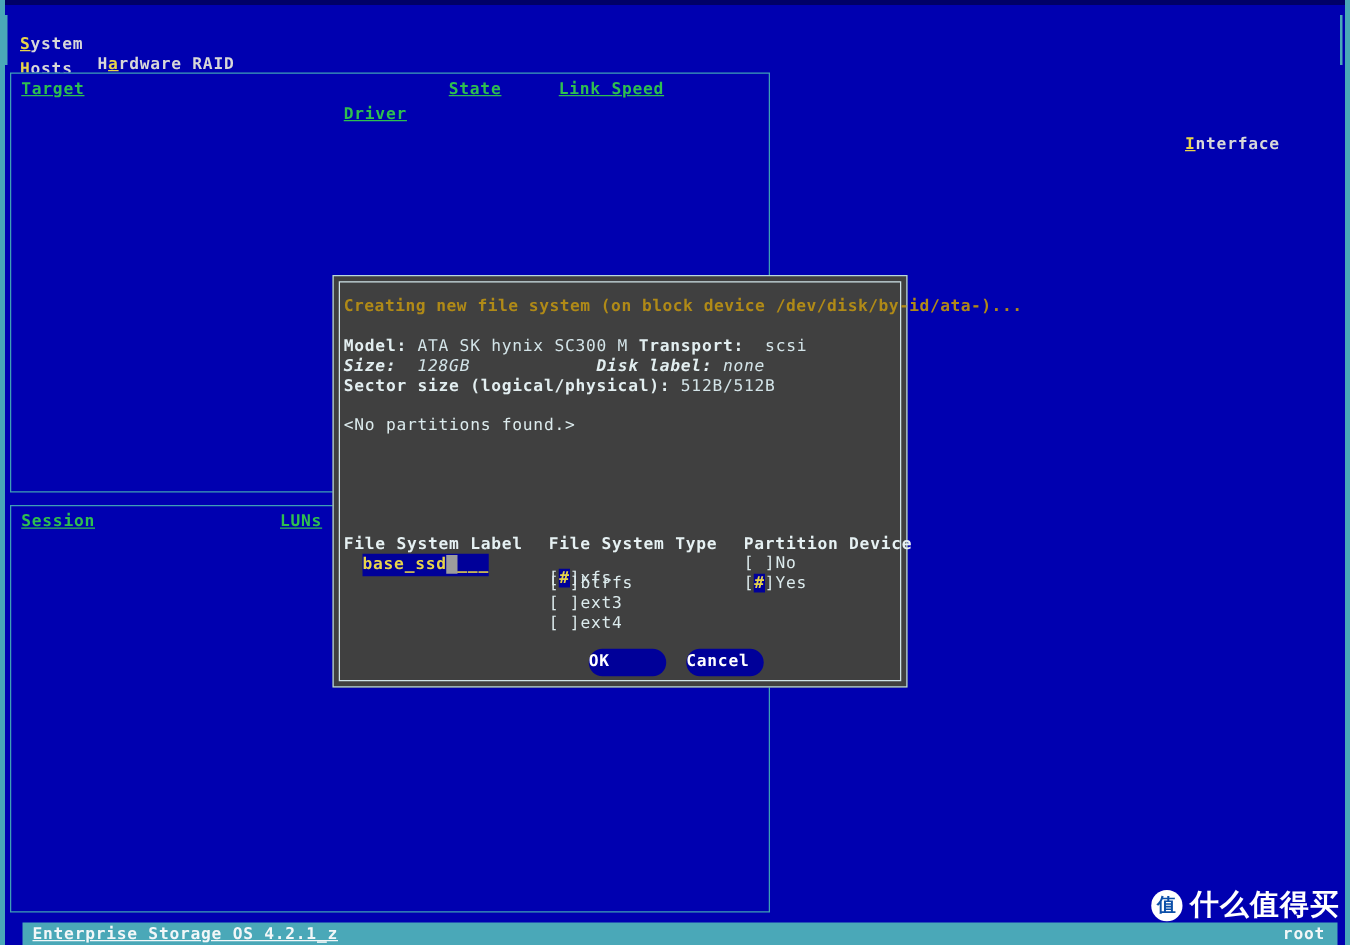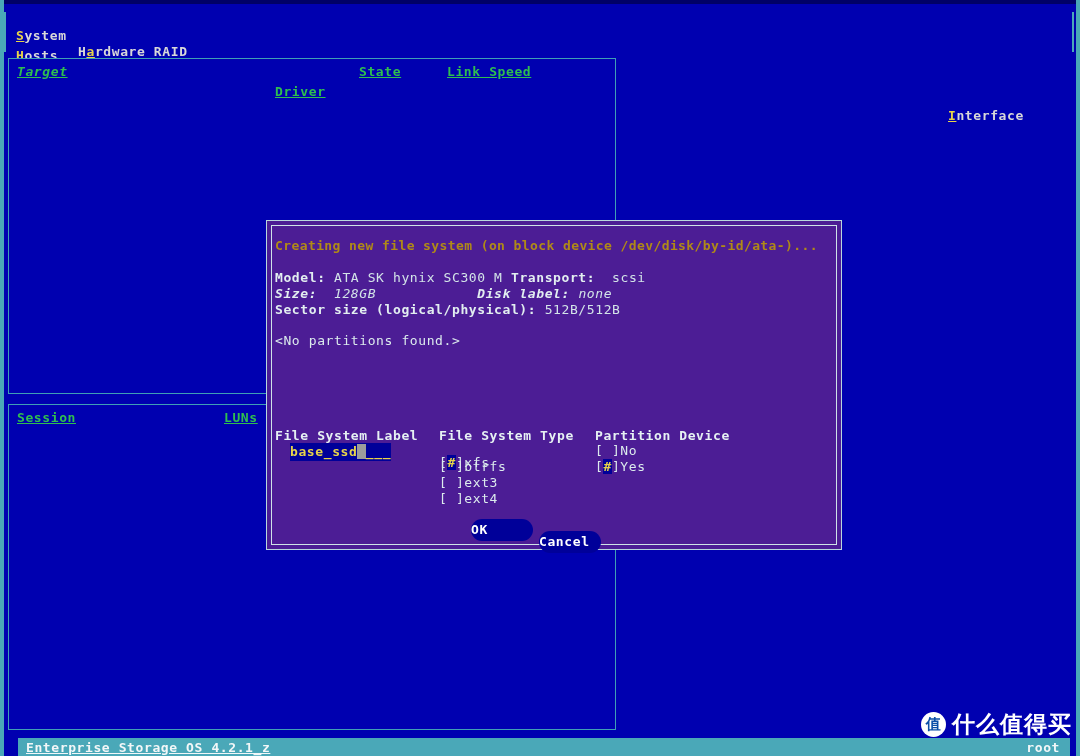--- a/index.html
+++ b/index.html
@@ -96,22 +96,22 @@
     color: #2fbf4f;
     font-weight: bold;
     text-decoration: underline;
     cursor: default;
   }
 
   
   #dialog {
     position: absolute;
     left: 266px; top: 220px;
-    width: 576px; height: 330px;
-    background: #4c1d95;
+    width: 460px; height: 330px;
+    background: #404040;
     box-sizing: border-box;
     border: 1px solid #b9d7dd;
     padding: 0;
   }
   #dialog-inner {
     position: absolute;
     left: 4px; top: 4px;
     right: 4px; bottom: 4px;
     border: 1px solid #cfe3e8;
     box-sizing: border-box;
@@ -256,21 +256,21 @@
       <span class="menuitem" style="left:8px"><span class="acc">S</span>ystem</span>
       <span class="menuitem" style="left:70px">H<span class="acc">a</span>rdware RAID</span>
       <span class="menuitem" style="left:196px">S<span class="acc">o</span>ftware RAID</span>
       <span class="menuitem" style="left:322px"><span class="acc">L</span>VM</span>
       <span class="menuitem" style="left:368px"><span class="acc">F</span>ile Systems</span>
       <span class="menuitem" style="left:940px"><span class="acc">I</span>nterface</span>
     </div>
   </div>
 
   <div class="panel" style="left:8px; top:58px; width:608px; height:336px;">
-    <span class="panel-hdr" style="left:8px;  top:5px;font-style:italic;">Target</span>
+    <span class="panel-hdr" style="left:8px;  top:5px;">Target</span>
     <span class="panel-hdr" style="left:266px;top:5px;margin-top:20px;">Driver</span>
     <span class="panel-hdr" style="left:350px;top:5px;">State</span>
     <span class="panel-hdr" style="left:438px;top:5px;">Link Speed</span>
   </div>
 
   <div class="panel" style="left:8px; top:404px; width:608px; height:326px;">
     <span class="panel-hdr" style="left:8px;  top:5px;">Session</span>
     <span class="panel-hdr" style="left:215px;top:5px;">LUNs</span>
   </div>
 
@@ -295,21 +295,21 @@
 
     <div class="radio-row" style="left:172px; top:234px;">[<span class="box-on">#</span>]<span>xfs</span></div>
     <div class="radio-row" style="left:172px; top:238px;">[<span> </span>]<span>btrfs</span></div>
     <div class="radio-row" style="left:172px; top:254px;">[<span> </span>]<span>ext3</span></div>
     <div class="radio-row" style="left:172px; top:270px;">[<span> </span>]<span>ext4</span></div>
 
     <div class="radio-row" style="left:328px; top:222px;">[<span> </span>]<span>No</span></div>
     <div class="radio-row" style="left:328px; top:238px;">[<span class="box-on">#</span>]<span>Yes</span></div>
 
     <div class="btn" style="left:204px; top:298px; width:62px;">OK</div>
-    <div class="btn" style="left:272px; top:298px; width:62px;margin-top:12px;">Cancel</div>
+    <div class="btn" style="left:282px; top:298px; width:62px;">Cancel</div>
   </div>
 
   <div id="watermark">
     <div class="wm-logo">值</div>
     <div class="wm-text">什么值得买</div>
   </div>
 
   <div id="statusbar">
     <span class="status-left">Enterprise Storage OS 4.2.1_z</span>
     <span class="status-right">root</span>

